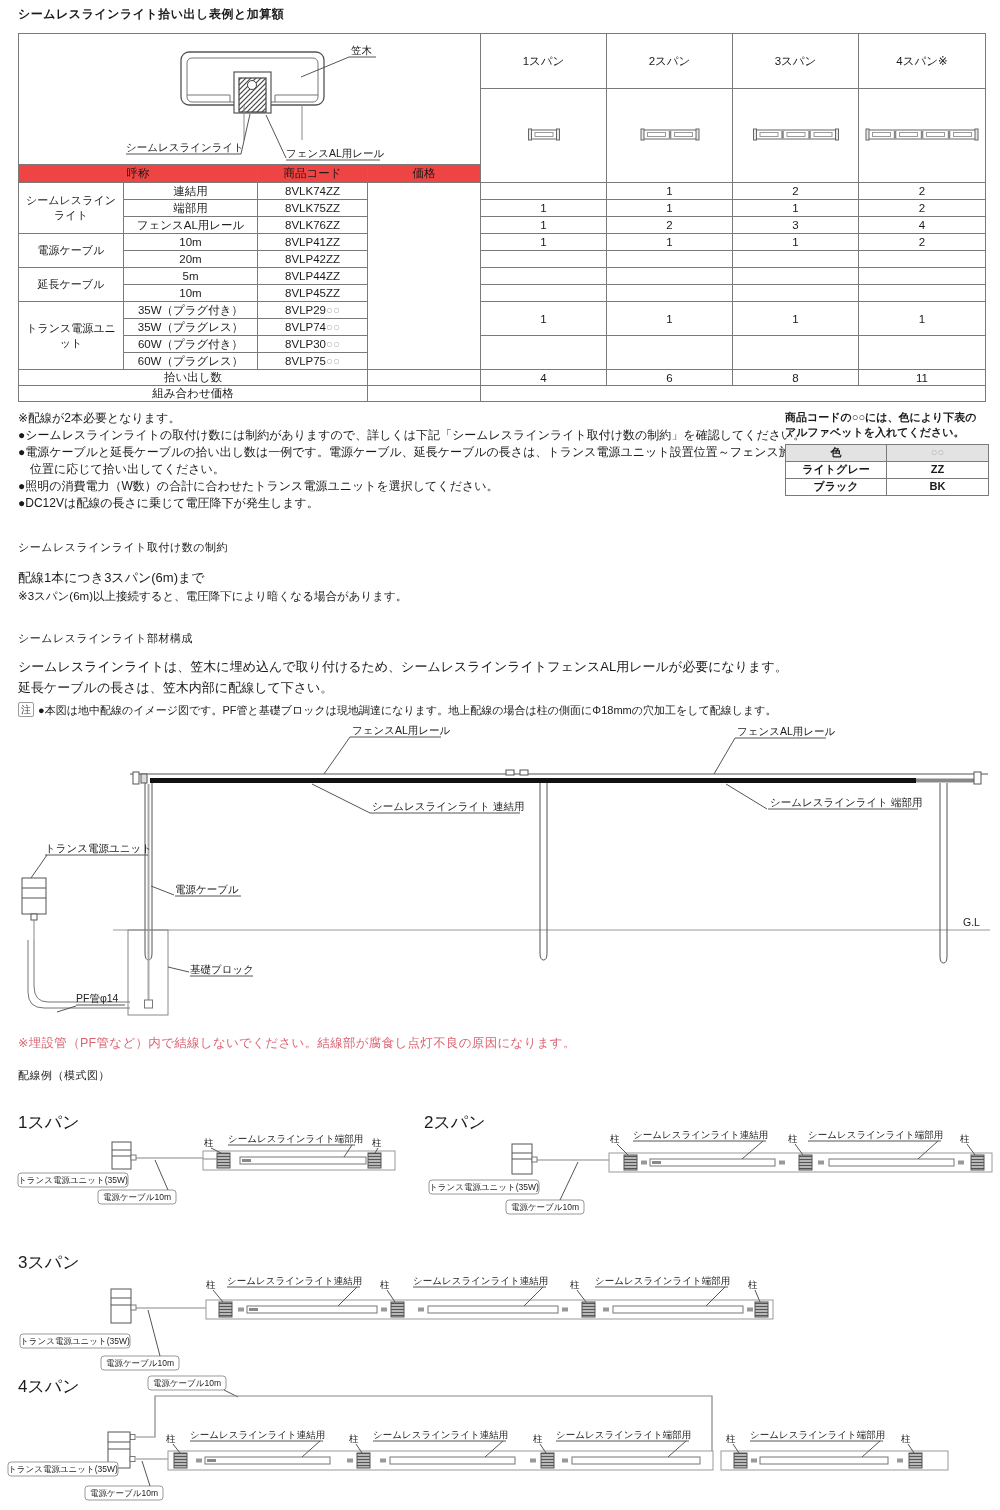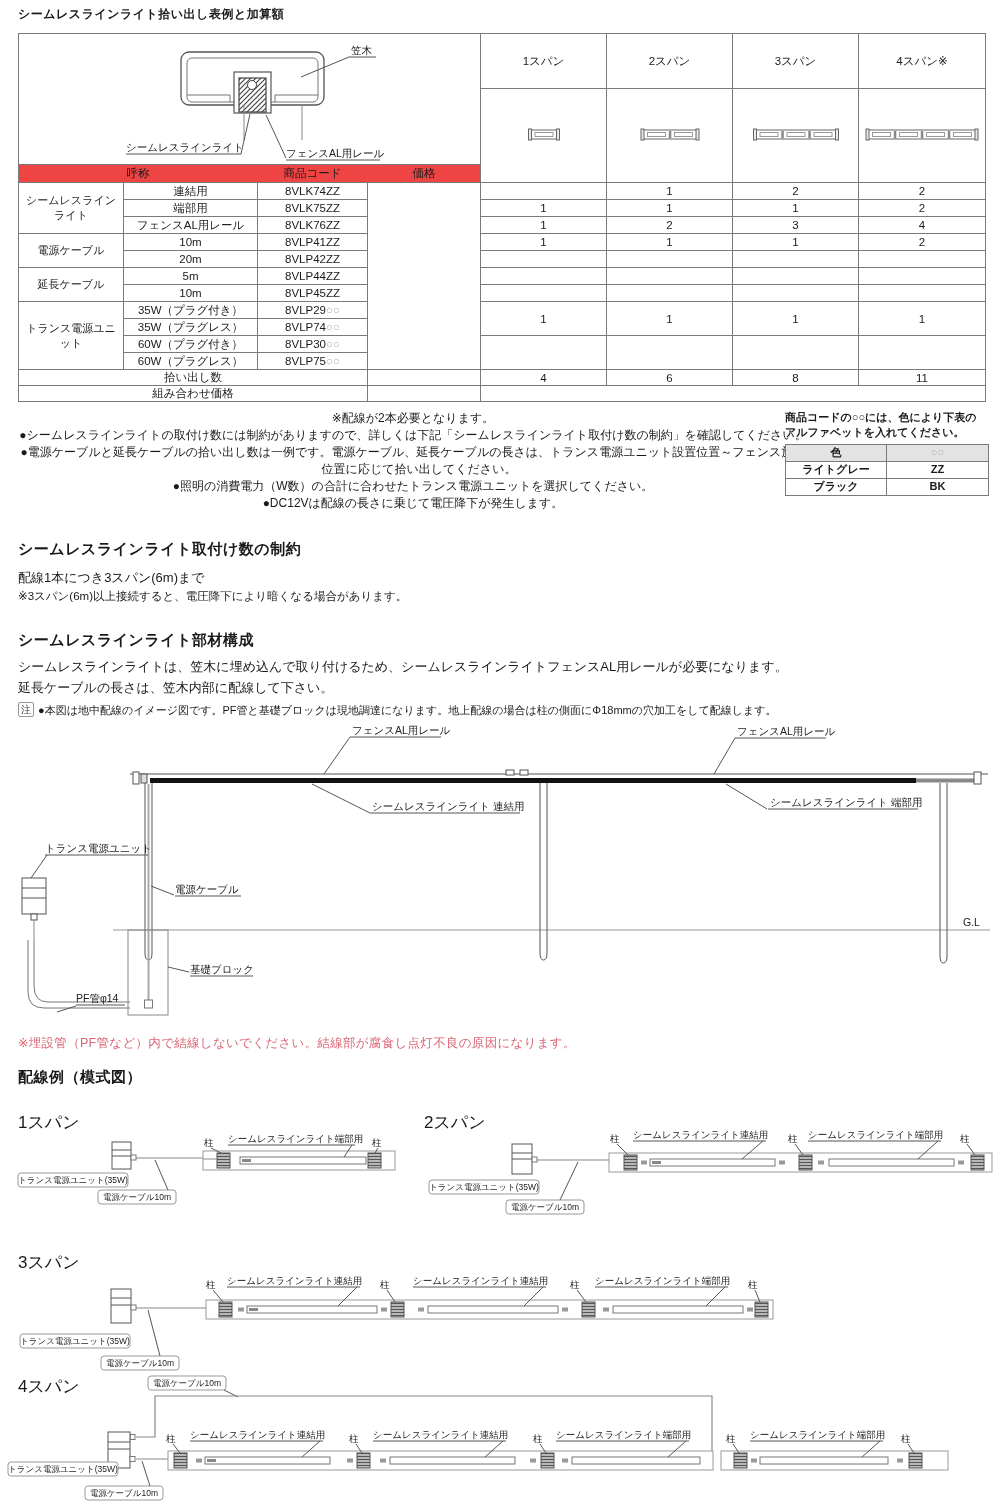--- a/index.html
+++ b/index.html
@@ -1,28 +1,28 @@
 <!DOCTYPE html>
 <html><head>
 <meta charset="utf-8">
 <style>
   html,body{margin:0;padding:0;}
   body{width:1000px;height:1510px;background:#fff;font-family:"Liberation Sans","DejaVu Sans",sans-serif;color:#1a1a1a;}
   #page{position:relative;width:1000px;height:1510px;overflow:hidden;background:#fff;}
   .abs{position:absolute;}
   .h1{font-size:12px;font-weight:bold;letter-spacing:.5px;}
-  .h2{font-size:15px;font-weight:bold;letter-spacing:.5px;}
+  .h2{font-size:11px;font-weight:normal;letter-spacing:.5px;}
   table.main{border-collapse:collapse;table-layout:fixed;width:967px;}
   table.main td{border:1px solid #7a7a7a;font-size:11.5px;text-align:center;vertical-align:middle;padding:0 2px;overflow:hidden;}
   table.main td.hdr{background:#ef4444;}
   table.main td.namecell{font-size:11px;}
   .grey{color:#b0b0b0;}
   .h55{height:55px;}.h74{height:74px;}.h18{height:18px;}.h17{height:17px;}.h16{height:16px;}.h13{height:13px;}
   .notes{width:790px;font-size:12px;line-height:1.42;}
-  .note-line{padding-left:12px;text-indent:-12px;text-align:center;}
+  .note-line{padding-left:12px;text-indent:-12px;}
   .colornote{width:203px;font-size:11px;line-height:1.35;}
   table.color{border-collapse:collapse;table-layout:fixed;width:203px;margin-top:4px;}
   table.color td{border:1px solid #7a7a7a;font-size:11px;text-align:center;height:16px;padding:0;}
   table.color td.hdr{background:#e3e3e3;}
   .body13{font-size:13px;line-height:1.6;}
   .small12{font-size:11.5px;}
   .chui{display:inline-block;border:1px solid #999;border-radius:2px;font-size:10px;padding:0 2px;margin-right:4px;line-height:13px;vertical-align:1px;color:#444;}
   .warning{font-size:12.5px;color:#db6573;letter-spacing:.3px;}
   svg text{font-family:"Liberation Sans","DejaVu Sans",sans-serif;fill:#222;}
   svg .lab11{font-size:10.5px;}

